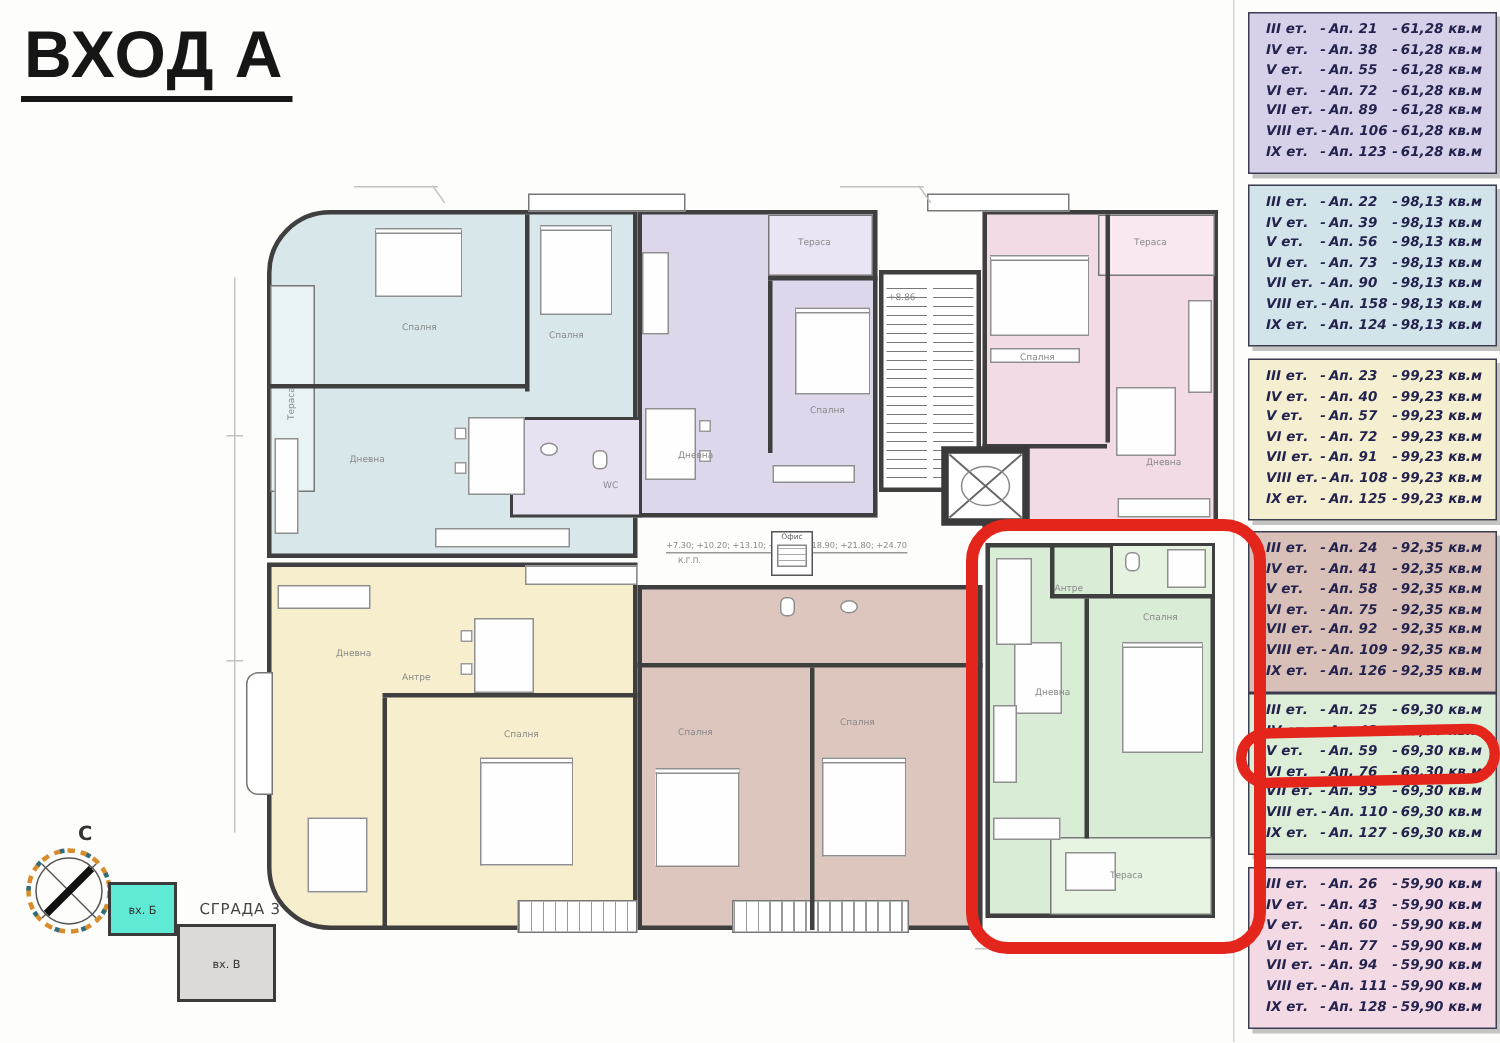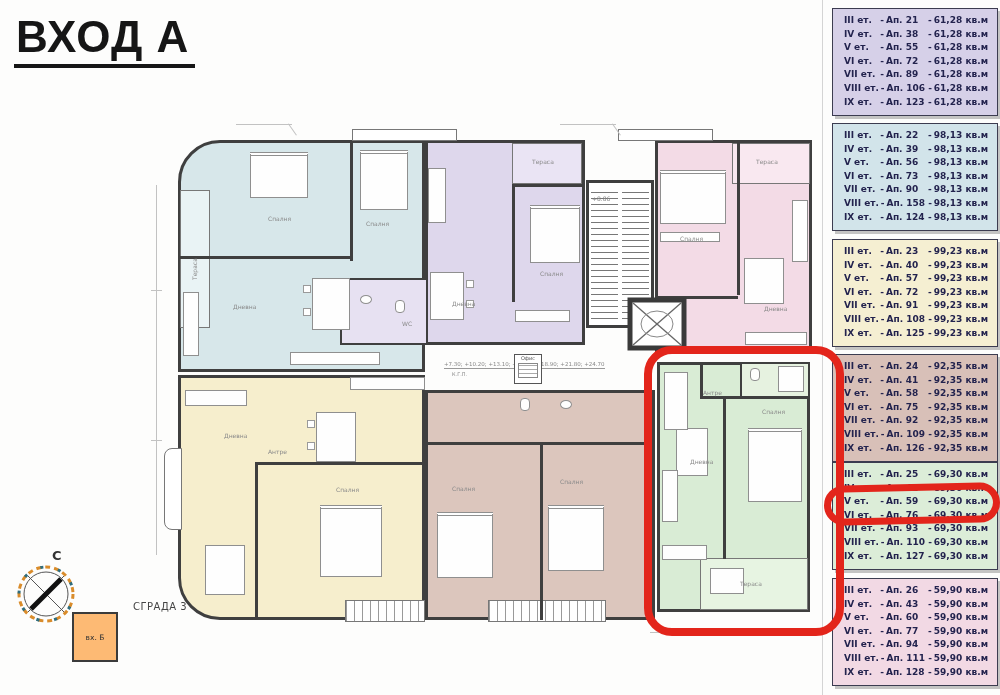--- a/index.html
+++ b/index.html
@@ -6,21 +6,21 @@
   #stage{position:relative;width:1000px;height:695px;background:#fdfdfc;overflow:hidden;
          font-family:"DejaVu Sans",sans-serif;}
   
   .title-line{position:absolute;font-family:"Liberation Sans",sans-serif;font-weight:bold;color:#161616;
               border-bottom:4px solid #161616;padding:0 6px 2px 2px;letter-spacing:1px;}
   #title1{left:14px;top:12px;font-size:44px;}
   #title2{left:26px;top:76px;font-size:40px;}
   
   .lbox{position:absolute;left:832px;width:166px;border:1.5px solid #3c3c50;
         box-shadow:3px 3px 0 rgba(90,90,90,.35);padding:6px 9px 5px 11px;box-sizing:border-box;z-index:10;}
-  .lrow{display:flex;align-items:baseline;height:13.6px;font-size:9px;font-weight:bold;
+  .lrow{display:flex;align-items:baseline;height:13.6px;font-size:9px;font-style:italic;font-weight:bold;
         color:#23234e;white-space:nowrap;}
   .lrow .lf{width:40px;}
   .lrow .ld{width:9px;text-align:center;}
   .lrow .la{width:47px;}
   .lrow .lm{flex:1;}
   
   .redbox{position:absolute;border:8px solid #e3251b;border-radius:28px;z-index:50;}
   #legend-oval{position:absolute;border:7px solid #e3251b;border-radius:22px;z-index:60;transform:rotate(-1.2deg);}
   
   .apt{position:absolute;border:3px solid #3f3f3f;box-sizing:border-box;}
@@ -498,17 +498,20 @@
     <text x="42" y="14" font-size="13" font-weight="bold" fill="#333">С</text>
     <circle cx="36" cy="48" r="27" fill="none" stroke="#d98c2b" stroke-width="3" stroke-dasharray="5 4"></circle>
     <circle cx="36" cy="48" r="27" fill="none" stroke="#2f6d7d" stroke-width="3" stroke-dasharray="3 15" stroke-dashoffset="5"></circle>
     <circle cx="36" cy="48" r="22" fill="none" stroke="#555" stroke-width="1"></circle>
     <line x1="18" y1="30" x2="54" y2="66" stroke="#555" stroke-width="1"></line>
     <line x1="18" y1="66" x2="54" y2="30" stroke="#555" stroke-width="1"></line>
     <line x1="21" y1="63" x2="51" y2="33" stroke="#111" stroke-width="5"></line>
   </svg>
 
   <div id="site-title">СГРАДА 3</div>
-  <div class="blk" style="left:72px;top:612px;width:46px;height:50px;background:#fdba74;">
+  <div class="blk" style="left:72px;top:588px;width:46px;height:36px;background:#5eead4;">
     <span>вх. Б</span>
   </div>
+  <div class="blk" style="left:118px;top:616px;width:66px;height:52px;background:#dcdad8;">
+    <span>вх. В</span>
+  </div>
 
 </div>
 
 </body></html>

